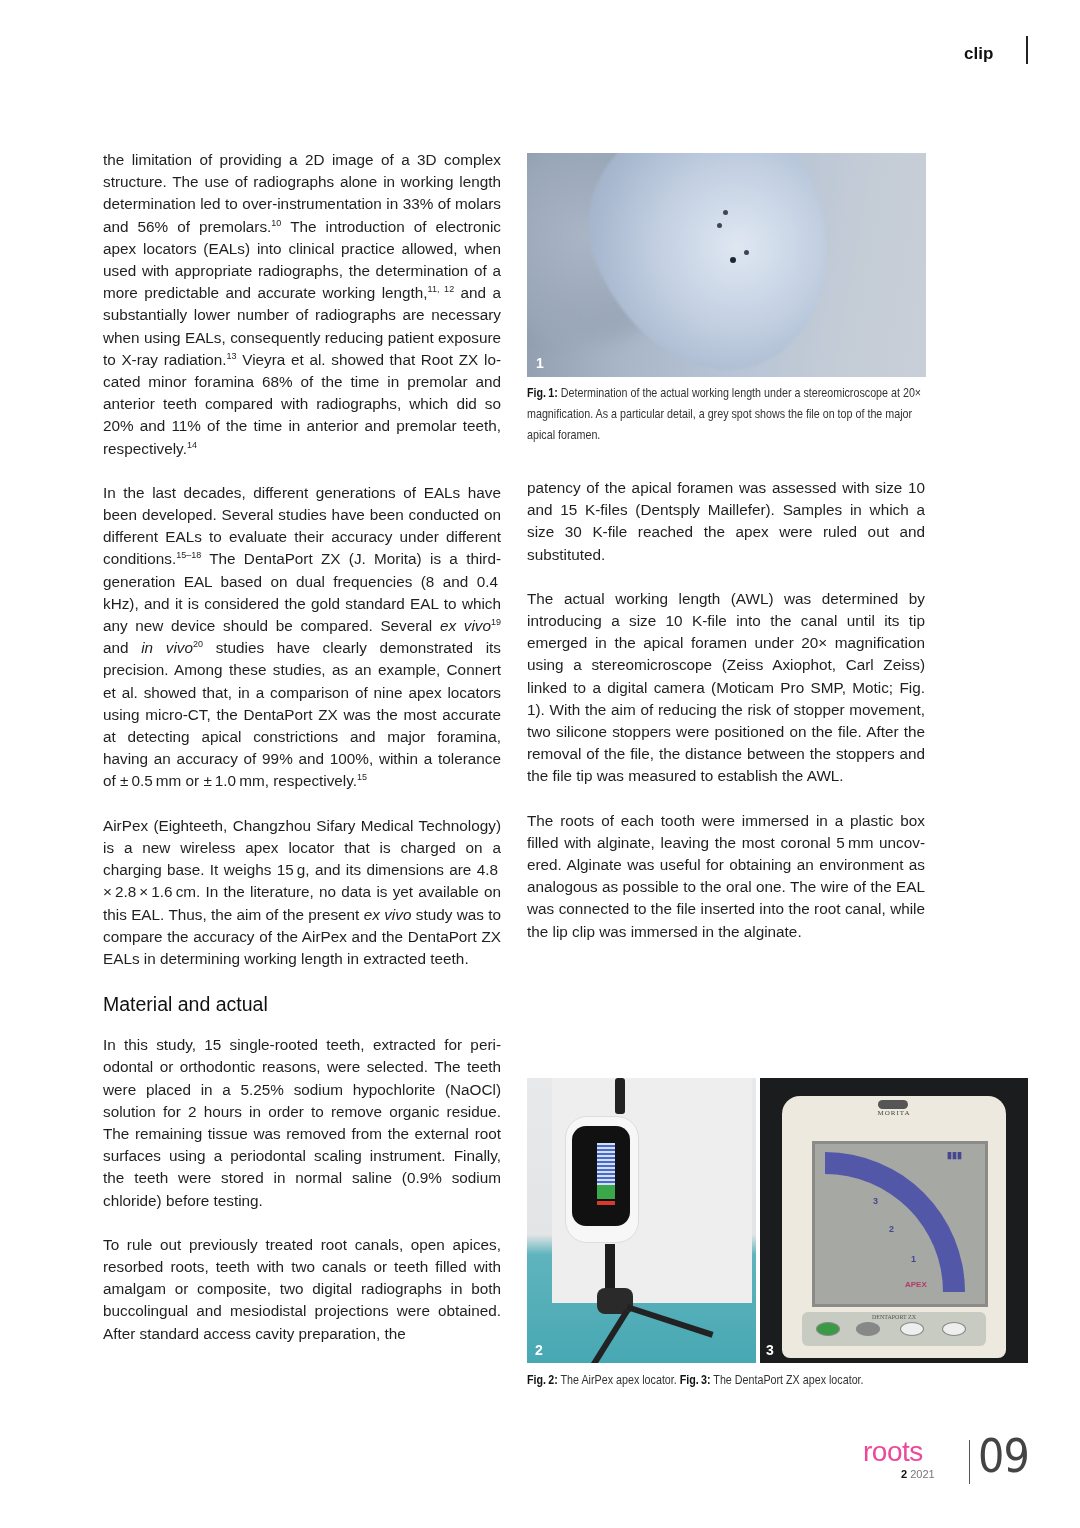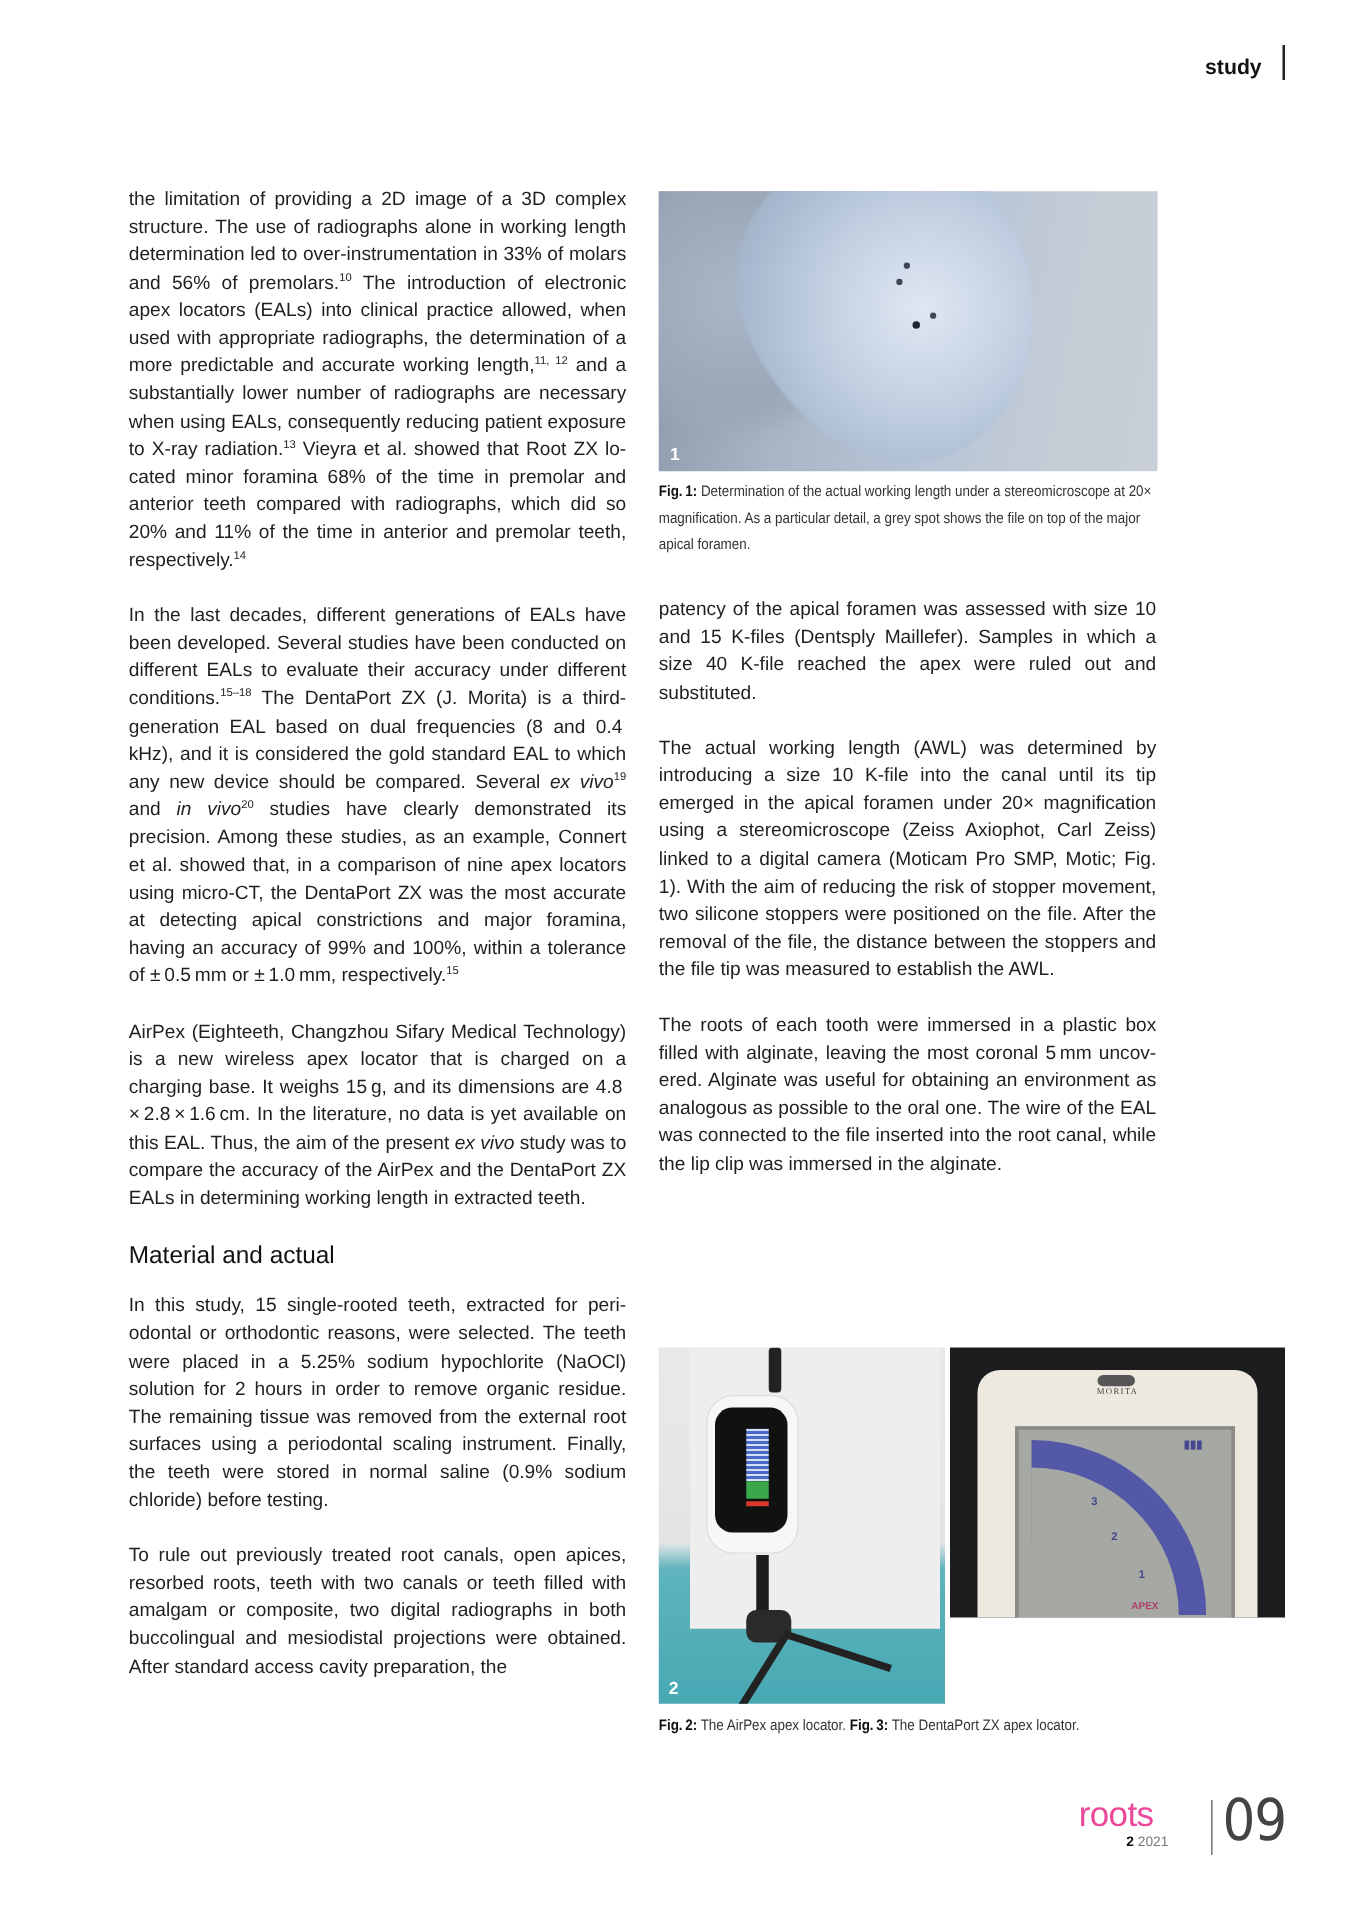--- a/index.html
+++ b/index.html
@@ -37,42 +37,42 @@
   .fig2 .bars { position:absolute; left:70px; top:65px; width:18px; height:42px;
                 background:repeating-linear-gradient(180deg,#cfe0f7 0 2px,#4c68c9 2px 4px); }
   .fig2 .green { position:absolute; left:70px; top:107px; width:18px; height:14px; background:#3aa84a; }
   .fig2 .red { position:absolute; left:70px; top:123px; width:18px; height:4px; background:#d83a2c; }
   .fig2 .antenna { position:absolute; left:88px; top:0; width:10px; height:36px; background:#222; border-radius:3px; }
   .fig2 .stem { position:absolute; left:78px; top:166px; width:10px; height:56px; background:#1d1d1d; }
   .fig2 .knob { position:absolute; left:70px; top:210px; width:36px; height:26px; background:#2a2a2a; border-radius:8px; }
   .fig2 .leg1 { position:absolute; left:30px; top:230px; width:70px; height:6px; background:#222; transform:rotate(-58deg); transform-origin:right center; }
   .fig2 .leg2 { position:absolute; left:100px; top:226px; width:90px; height:6px; background:#222; transform:rotate(18deg); transform-origin:left center; }
 
-  .fig3 { position:absolute; left:760px; top:1078px; width:268px; height:216px; overflow:hidden; background:#1b1c1e; }
+  .fig3 { position:absolute; left:760px; top:1078px; width:268px; height:285px; overflow:hidden; background:#1b1c1e; }
   .fig3 .body { position:absolute; left:22px; top:18px; width:224px; height:262px; background:#ede9df; border-radius:18px 18px 8px 8px; }
   .fig3 .logo { position:absolute; left:0; width:100%; top:13px; text-align:center; font-family:"Liberation Serif", serif; font-size:7px; color:#444; letter-spacing:1px; }
   .fig3 .logo-mark { position:absolute; left:96px; top:4px; width:30px; height:9px; background:#555; border-radius:5px; }
   .fig3 .lcd { position:absolute; left:30px; top:45px; width:170px; height:160px; background:#a6a8a3; border:3px solid #8b8c88; }
   .fig3 .arc { position:absolute; left:10px; top:8px; width:140px; height:140px; border-radius:0 100% 0 0;
                border-top:22px solid #4b4fa8; border-right:22px solid #4b4fa8; border-left:0; border-bottom:0; box-sizing:border-box; opacity:0.9; }
   .fig3 .lcd-text { position:absolute; font-size:9px; font-weight:bold; color:#45488f; }
   .fig3 .apex { color:#b13a6a; }
   .fig3 .panel { position:absolute; left:20px; top:216px; width:184px; height:34px; background:#c8cbc2; border-radius:6px; }
   .fig3 .btn { position:absolute; top:226px; width:22px; height:12px; border-radius:50%; background:#eee; border:1px solid #888; }
 
   .footer-brand { position:absolute; left:863px; top:1436px; font-family:Liberation Sans, sans-serif; font-size:28px; color:#ec4899; letter-spacing:-0.5px; }
   .footer-issue { position:absolute; left:901px; top:1468px; font-size:11px; color:#777; }
   .footer-issue b { color:#111; }
   .footer-rule { position:absolute; left:969px; top:1440px; width:1px; height:44px; background:#555; }
   .footer-page { position:absolute; left:978px; top:1429px; font-size:46px; font-weight:normal; color:#444; letter-spacing:-1px; font-family:"DejaVu Sans", sans-serif; transform:scaleX(0.9); transform-origin:left top; }
 </style>
 </head>
 <body>
 
-<div class="section-tag">study</div>
+<div class="section-tag">clip</div>
 <div class="section-rule"></div>
 
 <div class="col col-left">
   <p>
     <span>the limitation of providing a 2D image of a 3D com­plex structure. The use of radiographs alone in work­ing length determination led to over-instrumentation in 33% of molars and 56% of premolars.</span><sup>10</sup><span> The intro­duction of electronic apex locators (EALs) into clini­cal practice allowed, when used with appropriate radiographs, the determination of a more predictable and accurate working length,</span><sup>11, 12</sup><span> and a substantially lower number of radiographs are necessary when us­ing EALs, consequently reducing patient exposure to X-ray radiation.</span><sup>13</sup><span> Vieyra et al. showed that Root ZX lo­cated minor foramina 68% of the time in premolar and anterior teeth compared with radiographs, which did so 20% and 11% of the time in anterior and premolar teeth, respectively.</span><sup>14</sup>
   </p>
   <p>
     <span>In the last decades, different generations of EALs have been developed. Several studies have been conducted on different EALs to evaluate their accuracy under different conditions.</span><sup>15–18</sup><span> The DentaPort ZX (J. Morita) is a third-generation EAL based on dual frequencies (8 and 0.4 kHz), and it is considered the gold standard EAL to which any new device should be compared. Several </span><em>ex vivo</em><sup>19</sup><span> and </span><em>in vivo</em><sup>20</sup><span> studies have clearly demonstrated its precision. Among these studies, as an example, Connert et al. showed that, in a com­parison of nine apex locators using micro-CT, the DentaPort ZX was the most accurate at detecting api­cal constrictions and major foramina, having an accu­racy of 99% and 100%, within a tolerance of ± 0.5 mm or ± 1.0 mm, respectively.</span><sup>15</sup>
   </p>
   <p>
@@ -90,21 +90,21 @@
   <div class="spot" style="left:190px;top:70px;"></div>
   <div class="spot" style="left:203px;top:104px;width:6px;height:6px;background:#1e2530;"></div>
   <div class="spot" style="left:217px;top:97px;"></div>
   <div class="fig-num" style="left:9px;top:202px;">1</div>
 </div>
 <div class="caption" style="left:527px;top:383px;width:455px;">
   <b>Fig. 1:</b><span> Determination of the actual working length under a stereomicroscope at 20× magnification. As a particular detail, a grey spot shows the file on top of the major apical foramen.</span>
 </div>
 
 <div class="col col-right" style="top:477px;">
-  <p>patency of the apical foramen was assessed with size 10 and 15 K-files (Dentsply Maillefer). Samples in which a size 40 K-file reached the apex were ruled out and substituted.</p>
+  <p>patency of the apical foramen was assessed with size 10 and 15 K-files (Dentsply Maillefer). Samples in which a size 30 K-file reached the apex were ruled out and substituted.</p>
   <p>The actual working length (AWL) was determined by introducing a size 10 K-file into the canal until its tip emerged in the apical foramen under 20× magnifica­tion using a stereomicroscope (Zeiss Axiophot, Carl Zeiss) linked to a digital camera (Moticam Pro SMP, Motic; Fig. 1). With the aim of reducing the risk of stop­per movement, two silicone stoppers were positioned on the file. After the removal of the file, the distance between the stoppers and the file tip was measured to establish the AWL.</p>
   <p>The roots of each tooth were immersed in a plastic box filled with alginate, leaving the most coronal 5 mm uncov­ered. Alginate was useful for obtaining an environment as analogous as possible to the oral one. The wire of the EAL was connected to the file inserted into the root canal, while the lip clip was immersed in the alginate.</p>
 </div>
 
 <div class="fig2">
   <div class="box"></div>
   <div class="antenna"></div>
   <div class="device"></div>
   <div class="screen"></div>
   <div class="bars"></div>

